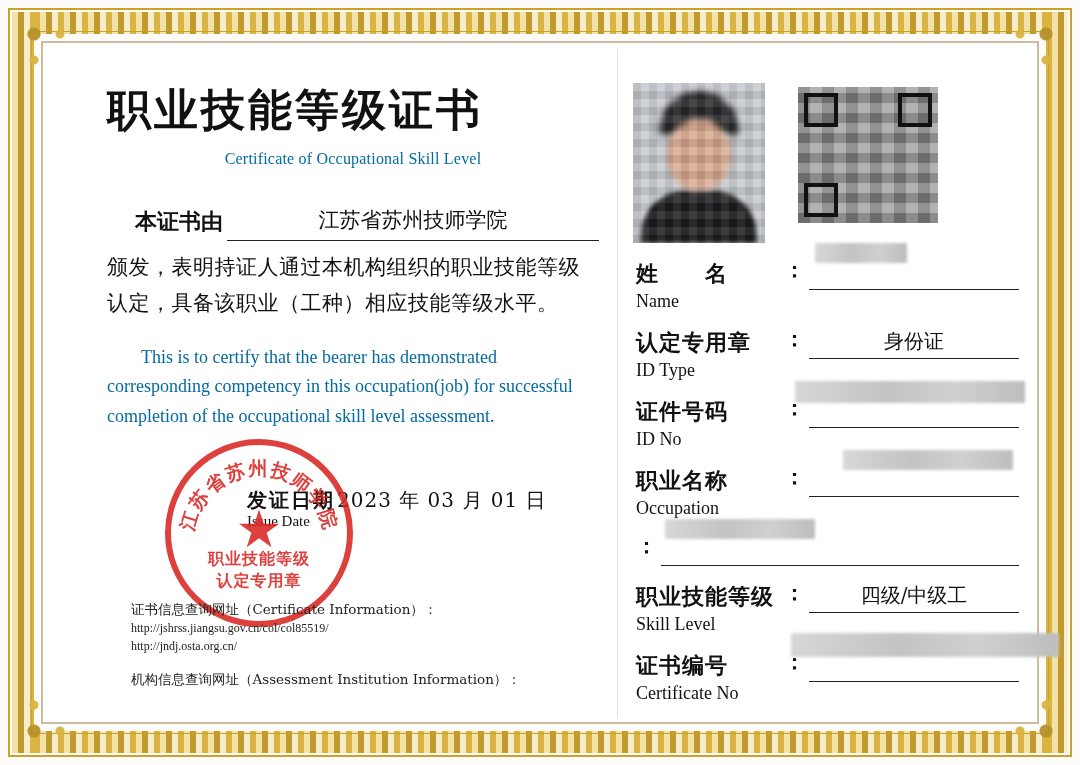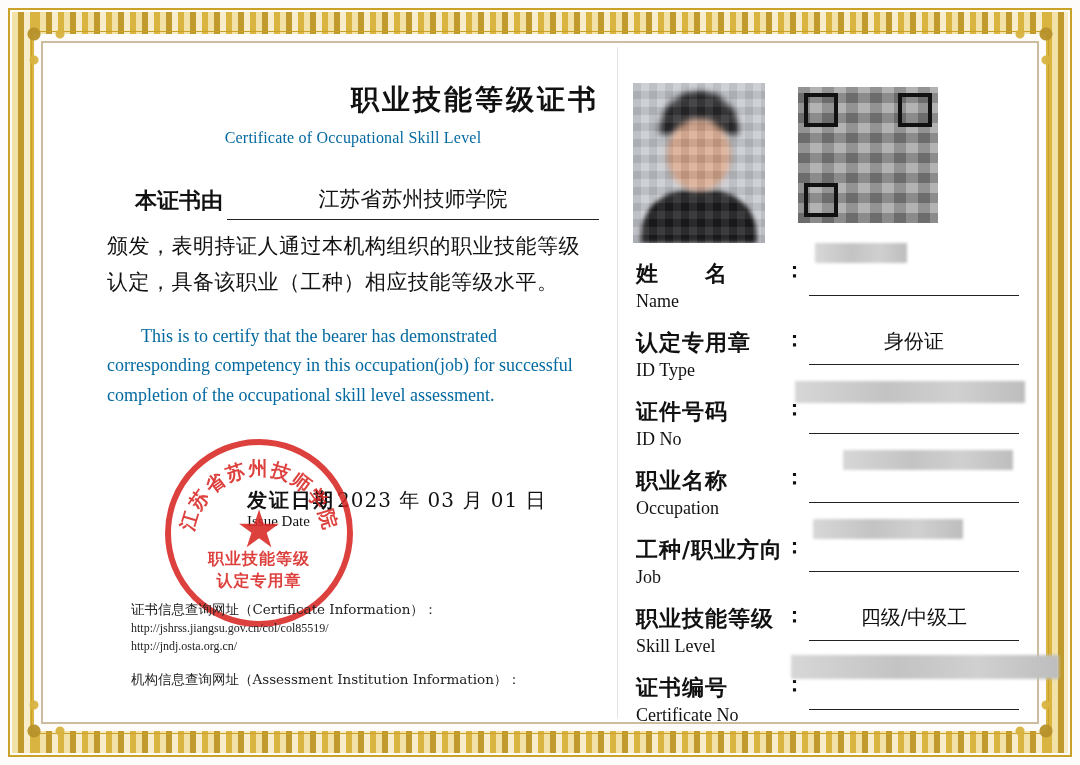--- a/index.html
+++ b/index.html
@@ -92,25 +92,25 @@
     flex: 1;
     position: relative;
     border-left: 1px solid #e4e4e4;
     padding: 12px 24px 0 30px;
     box-sizing: border-box;
   }
 
   
   .title-cn {
     font-family: "DejaVu Serif", serif;
-    font-size: 28px;
+    font-size: 44px;
     font-weight: 700;
     letter-spacing: 3px;
     color: #111;
-    text-align: right;
+    text-align: left;
     margin: 12px 0 0 0;
   }
   .title-en {
     font-family: "Liberation Serif", serif;
     font-size: 16px;
     color: #0369a1;
     text-align: center;
     margin-top: 10px;
     letter-spacing: .2px;
   }
@@ -323,21 +323,21 @@
     margin-top: 2px;
   }
   .field-value {
     flex: 1;
     border-bottom: 1.6px solid #222;
     min-height: 28px;
     text-align: center;
     font-family: "DejaVu Serif", serif;
     font-size: 20px;
     color: #111;
-    padding-bottom: 8px;
+    padding-bottom: 2px;
     position: relative;
   }
   .redact {
     position: absolute;
     background: linear-gradient(90deg, #d7d7d7, #c3c3c3 40%, #d0d0d0 70%, #bdbdbd);
     filter: blur(1.4px);
     border-radius: 1px;
   }
 
   .colon-mark {
@@ -468,24 +468,20 @@
             <div class="label-cn">职业名称</div>
             <div class="label-en">Occupation</div>
           </div>
           <span class="colon-mark">：</span>
           <div class="field-value">
             <span class="redact" style="left:34px; top:-16px; width:170px; height:20px;"></span>
           </div>
         </div>
 
         <div class="field">
-          <div class="field-labels">
-            <div class="label-cn">工种/职业方向</div>
-            <div class="label-en">Job</div>
-          </div>
           <span class="colon-mark">：</span>
           <div class="field-value">
             <span class="redact" style="left:4px; top:-16px; width:150px; height:20px;"></span>
           </div>
         </div>
 
         <div class="field">
           <div class="field-labels">
             <div class="label-cn">职业技能等级</div>
             <div class="label-en">Skill Level</div>

